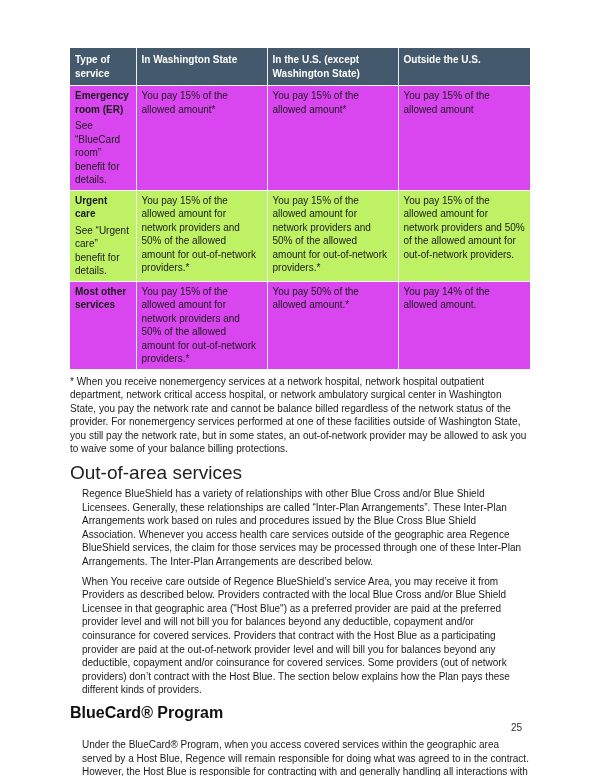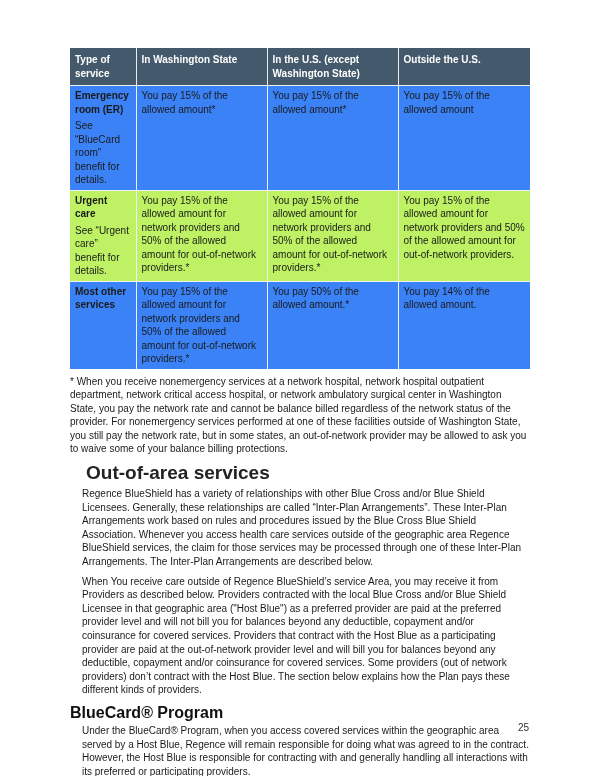--- a/index.html
+++ b/index.html
@@ -5,31 +5,31 @@
   html, body { margin: 0; padding: 0; background: #ffffff; }
   body { width: 600px; height: 776px; position: relative; overflow: hidden;
          font-family: "Liberation Sans", sans-serif; color: #1a1a1a; }
   .page { position: absolute; left: 70px; top: 48px; width: 460px; }
   table.cov { border-collapse: collapse; width: 460px; table-layout: fixed; font-size: 10px; line-height: 13.5px; }
   table.cov th { background: #44596b; color: #ffffff; font-weight: bold; text-align: left; vertical-align: top;
                  padding: 5px 5px 4px 5px; border-right: 1px solid #e9eef2; font-size: 10px; line-height: 14px; }
   table.cov th:last-child { border-right: none; }
   table.cov td { vertical-align: top; padding: 3px 5px 3px 5px; border-right: 1px solid #eef2f5; border-top: 1px solid #eef2f5; }
   table.cov td:last-child { border-right: none; }
-  tr.row-dark td { background: #3b82f6; }
+  tr.row-dark td { background: #d946ef; }
   tr.row-light td { background: #bef264; }
   .svc-name { font-weight: bold; display: block; }
   .svc-note { display: block; margin-top: 3px; }
   col.c1 { width: 66px; } col.c2 { width: 131px; } col.c3 { width: 131px; } col.c4 { width: 132px; }
   .footnote { font-size: 10px; line-height: 13.6px; margin: 6px 0 0 0; }
-  h2.section { font-weight: bold; font-size: 19px; line-height: 22px; margin: 6px 0 3px 16px; color: #222; }
+  h2.section { font-weight: normal; font-size: 19px; line-height: 22px; margin: 6px 0 3px 0; color: #222; }
   p.body { font-size: 10px; line-height: 13.6px; margin: 0 0 6px 12px; }
-  h3.sub { font-weight: bold; font-size: 16px; line-height: 20px; margin: 4px 0 1px 0; color: #111; }
+  h3.sub { font-weight: bold; font-size: 16px; line-height: 20px; margin: 4px 0 15px 0; color: #111; }
   .footer { position: absolute; left: 72px; top: 722px; width: 458px; font-size: 10px; font-style: italic; color: #333; }
-  .footer .pg { position: absolute; right: 1px; top: 0; font-style: normal; margin-left: 32px; }
+  .footer .pg { position: absolute; right: 8px; top: 0; font-style: normal; margin-left: 32px; }
 </style>
 </head>
 <body>
 
 <div class="page">
   <table class="cov">
     <colgroup>
         <col class="c1">
         <col class="c2">
         <col class="c3">

